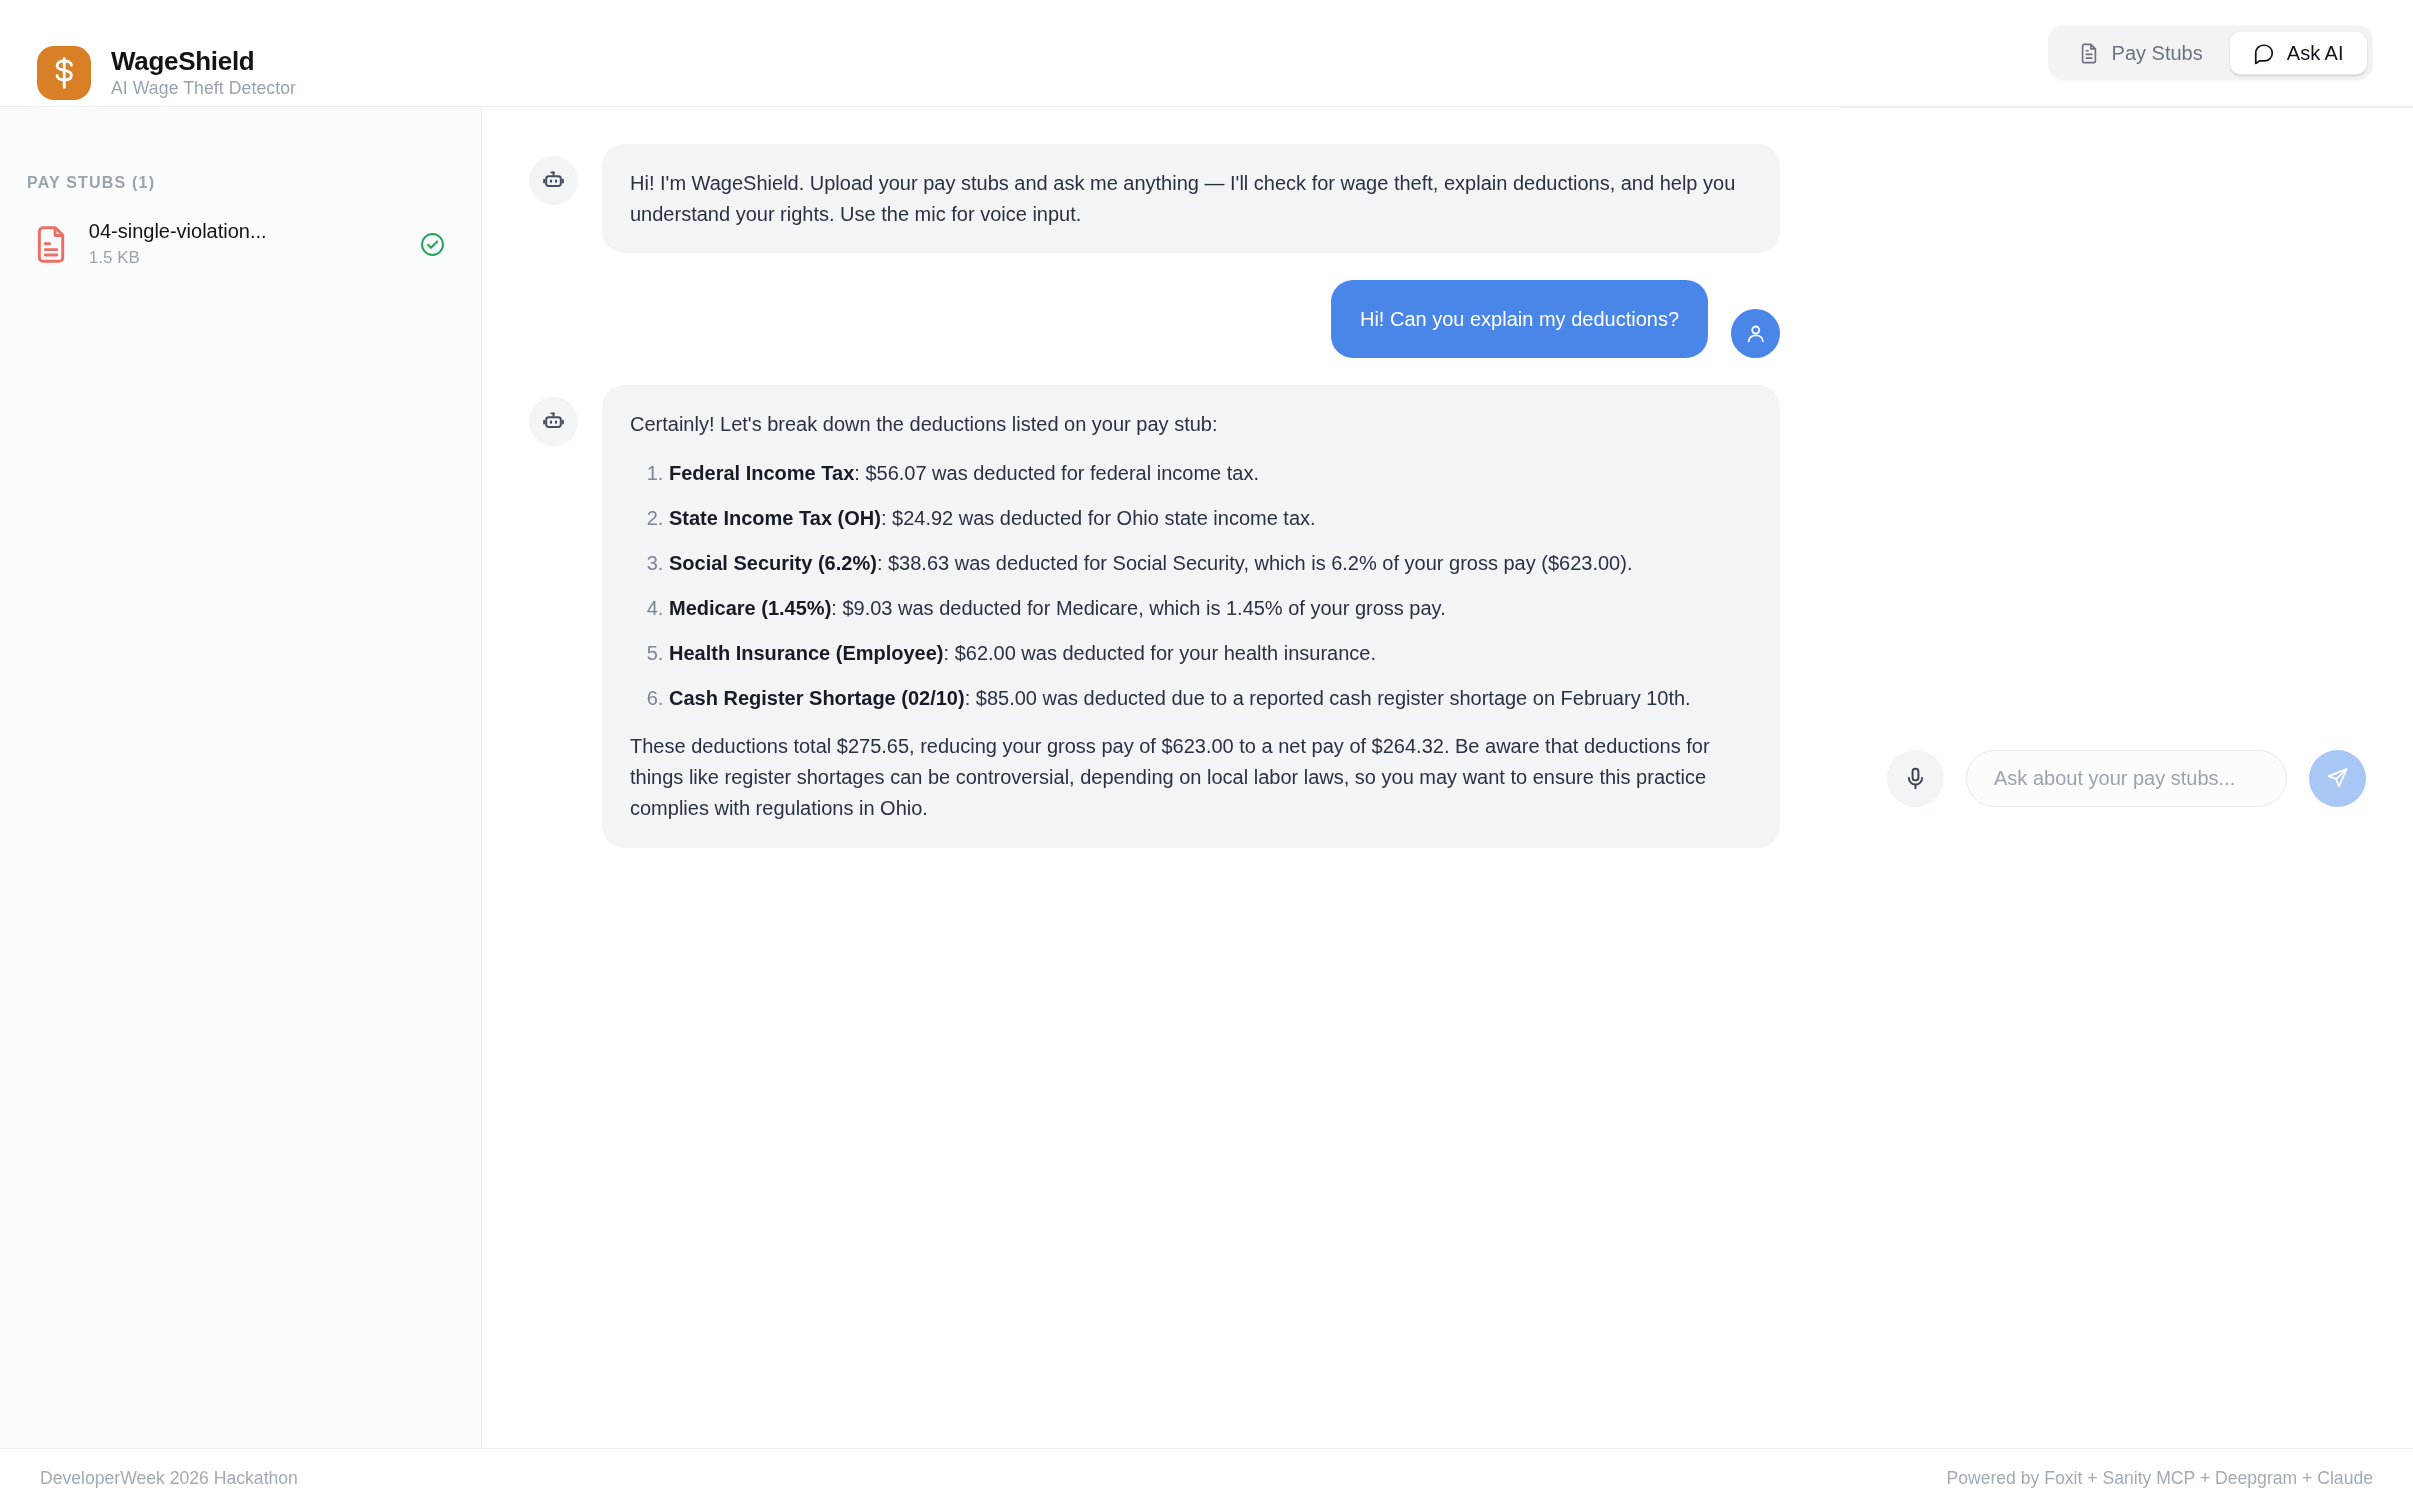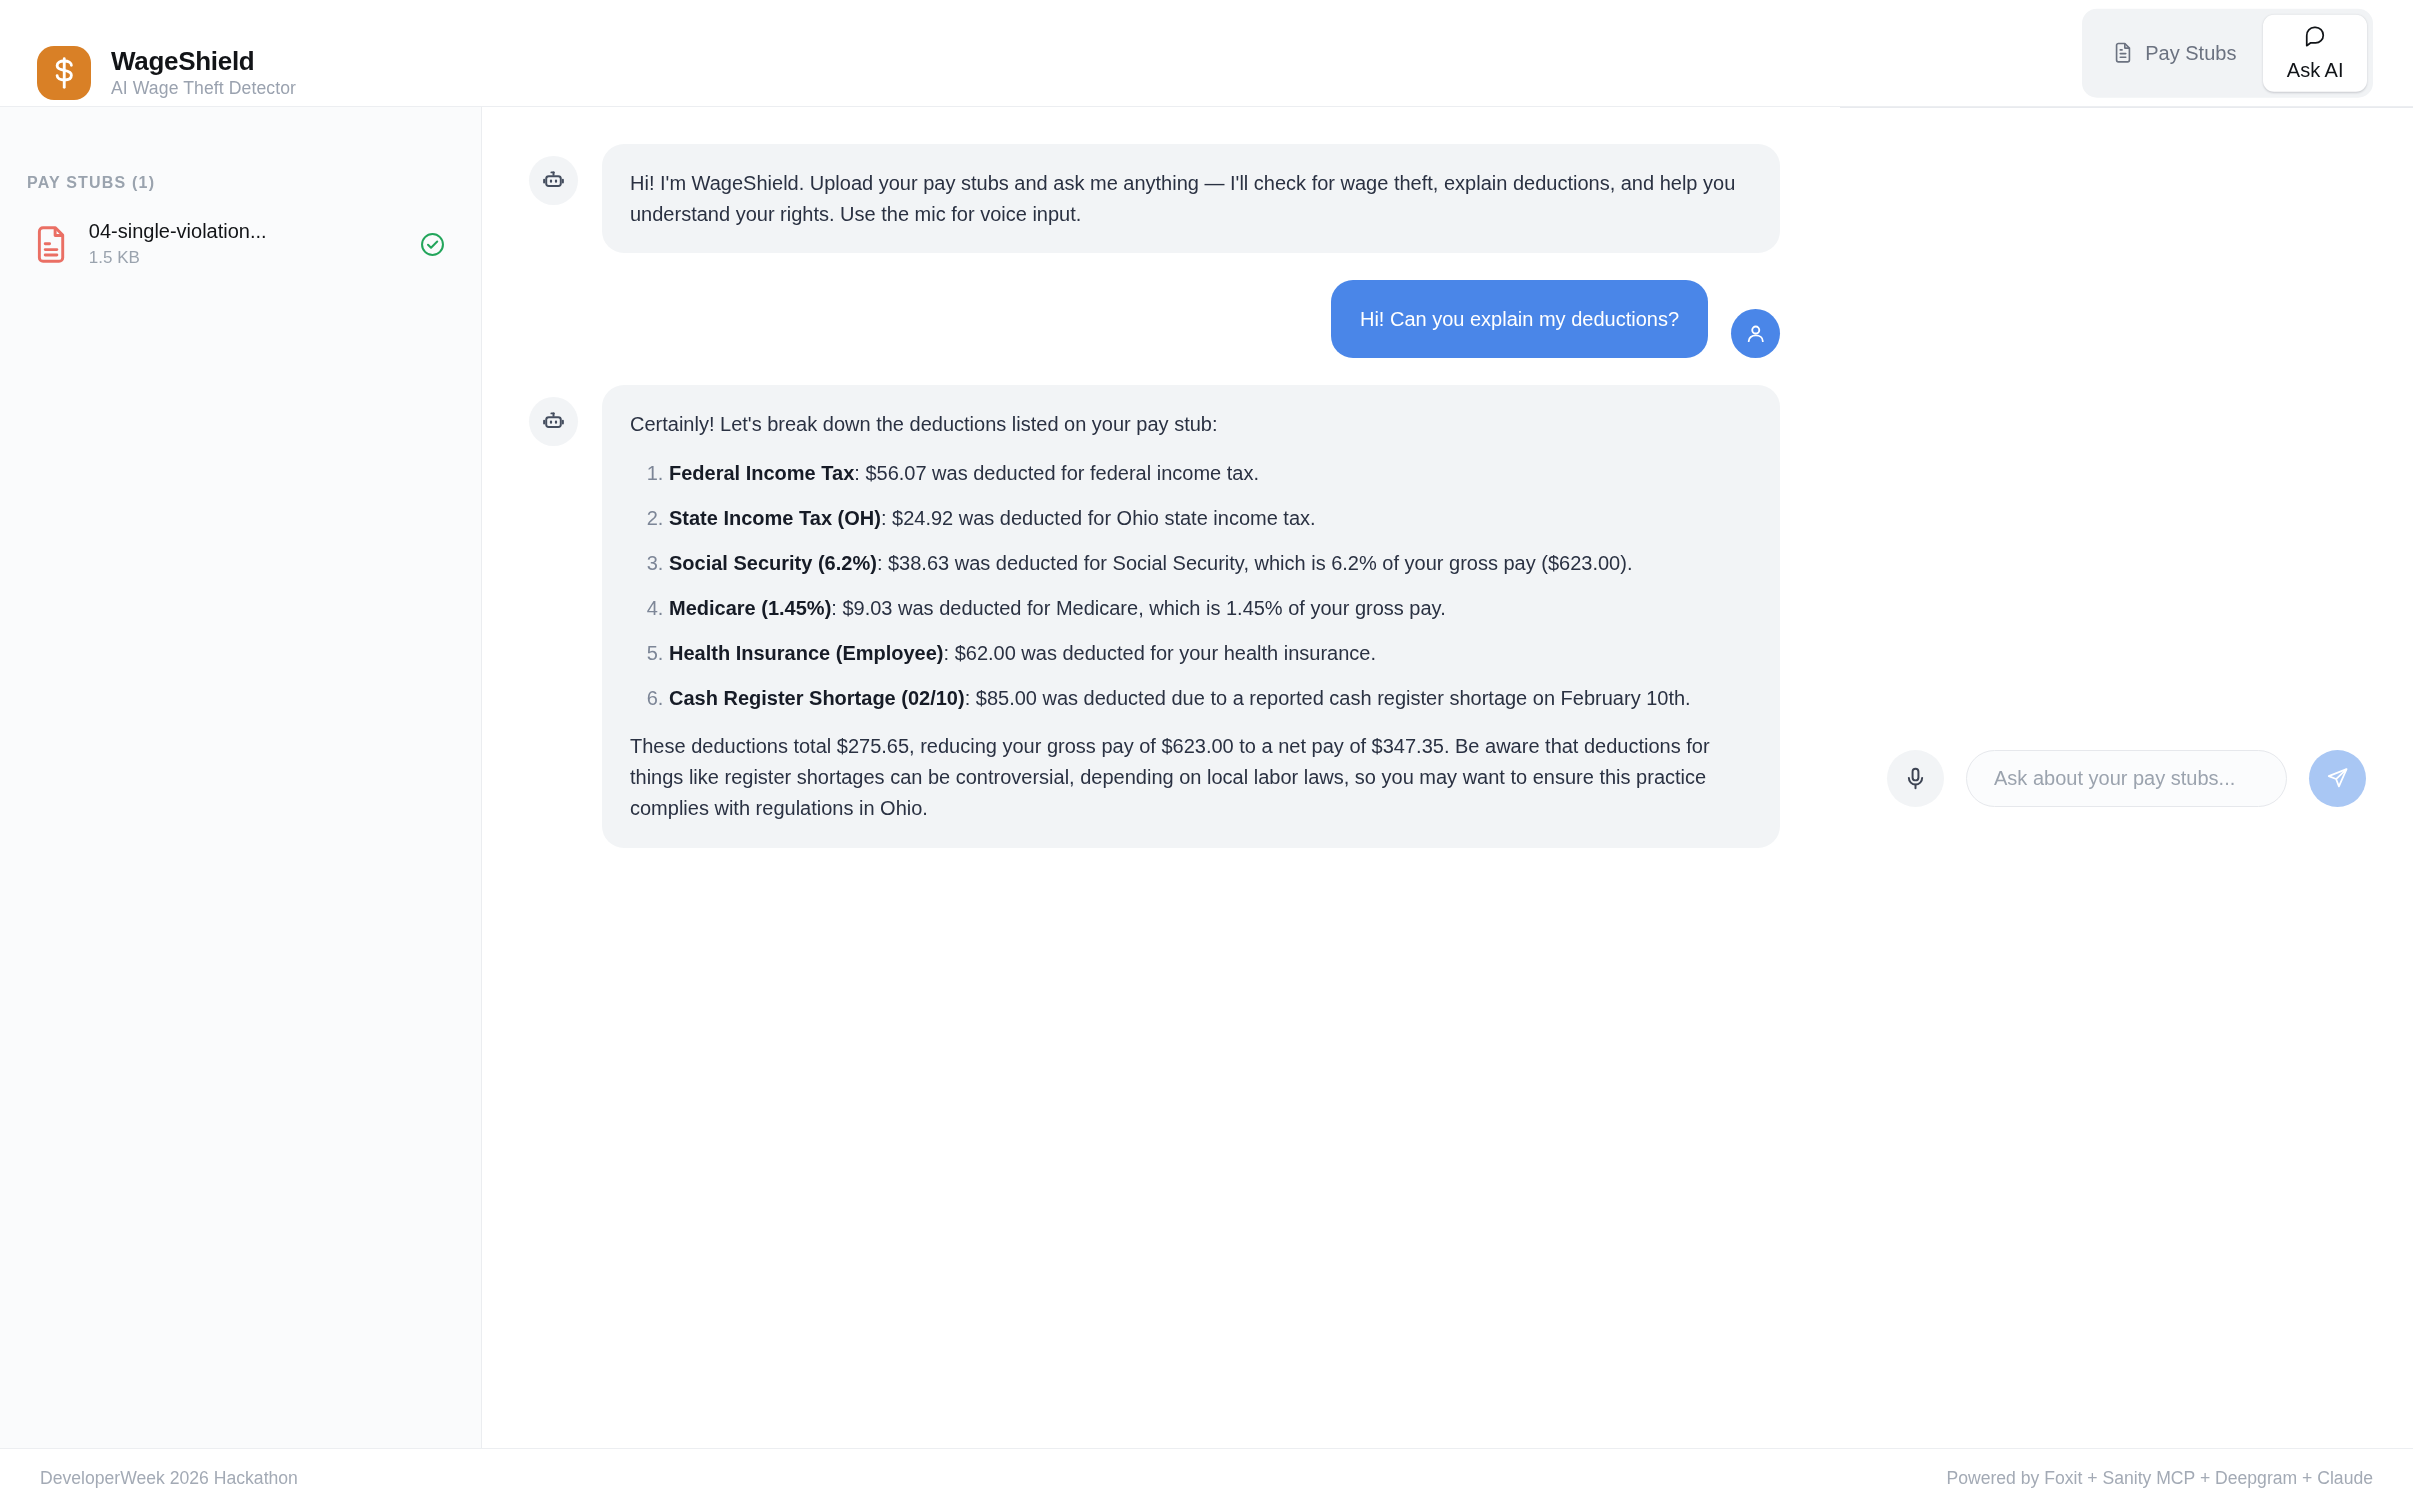--- a/index.html
+++ b/index.html
@@ -41,21 +41,20 @@
   .toggle-btn {
     display: flex; align-items: center; gap: 11.7px;
     padding: 10px 23.5px; border-radius: 11px;
     font-size: 20px; color: #6b7280; background: transparent;
     border: none; cursor: pointer; white-space: nowrap;
     font-family: "Liberation Sans", sans-serif;
   }
   .toggle-btn.active {
     background: #ffffff; color: #111418; font-weight: normal;
     box-shadow: 0 0.8px 2.5px rgba(16,24,40,0.12), 0 0.8px 1.7px rgba(16,24,40,0.06);
-    flex-direction: column;
   }
   .toggle-btn svg { display: block; flex: none; }
 
   
   .body-row { flex: 1; display: flex; min-height: 0; }
 
   
   .sidebar {
     width: 482px; min-width: 482px;
     background: #fafbfc;
@@ -266,21 +265,21 @@
           <div class="bubble bot">
             <p>Certainly! Let's break down the deductions listed on your pay stub:</p>
             <ol>
               <li><strong>Federal Income Tax</strong><span>: $56.07 was deducted for federal income tax.</span></li>
               <li><strong>State Income Tax (OH)</strong><span>: $24.92 was deducted for Ohio state income tax.</span></li>
               <li><strong>Social Security (6.2%)</strong><span>: $38.63 was deducted for Social Security, which is 6.2% of your gross pay ($623.00).</span></li>
               <li><strong>Medicare (1.45%)</strong><span>: $9.03 was deducted for Medicare, which is 1.45% of your gross pay.</span></li>
               <li><strong>Health Insurance (Employee)</strong><span>: $62.00 was deducted for your health insurance.</span></li>
               <li><strong>Cash Register Shortage (02/10)</strong><span>: $85.00 was deducted due to a reported cash register shortage on February 10th.</span></li>
             </ol>
-            <p>These deductions total $275.65, reducing your gross pay of $623.00 to a net pay of $347.35. Be aware that deductions for things like register shortages can be controversial, depending on local labor laws, so you may want to ensure this practice complies with regulations in Ohio.</p>
+            <p>These deductions total $275.65, reducing your gross pay of $623.00 to a net pay of $264.32. Be aware that deductions for things like register shortages can be controversial, depending on local labor laws, so you may want to ensure this practice complies with regulations in Ohio.</p>
           </div>
         </div>
 
       </div>
 
       <div class="input-bar">
         <button class="mic-btn">
           <svg width="25" height="25" viewBox="0 0 24 24" fill="none">
             <rect x="9.2" y="2.6" width="5.6" height="11.2" rx="2.8" stroke="#3d4453" stroke-width="1.9"></rect>
             <path d="M5.6 11.4a6.4 6.4 0 0 0 12.8 0" stroke="#3d4453" stroke-width="1.9" stroke-linecap="round"></path>

